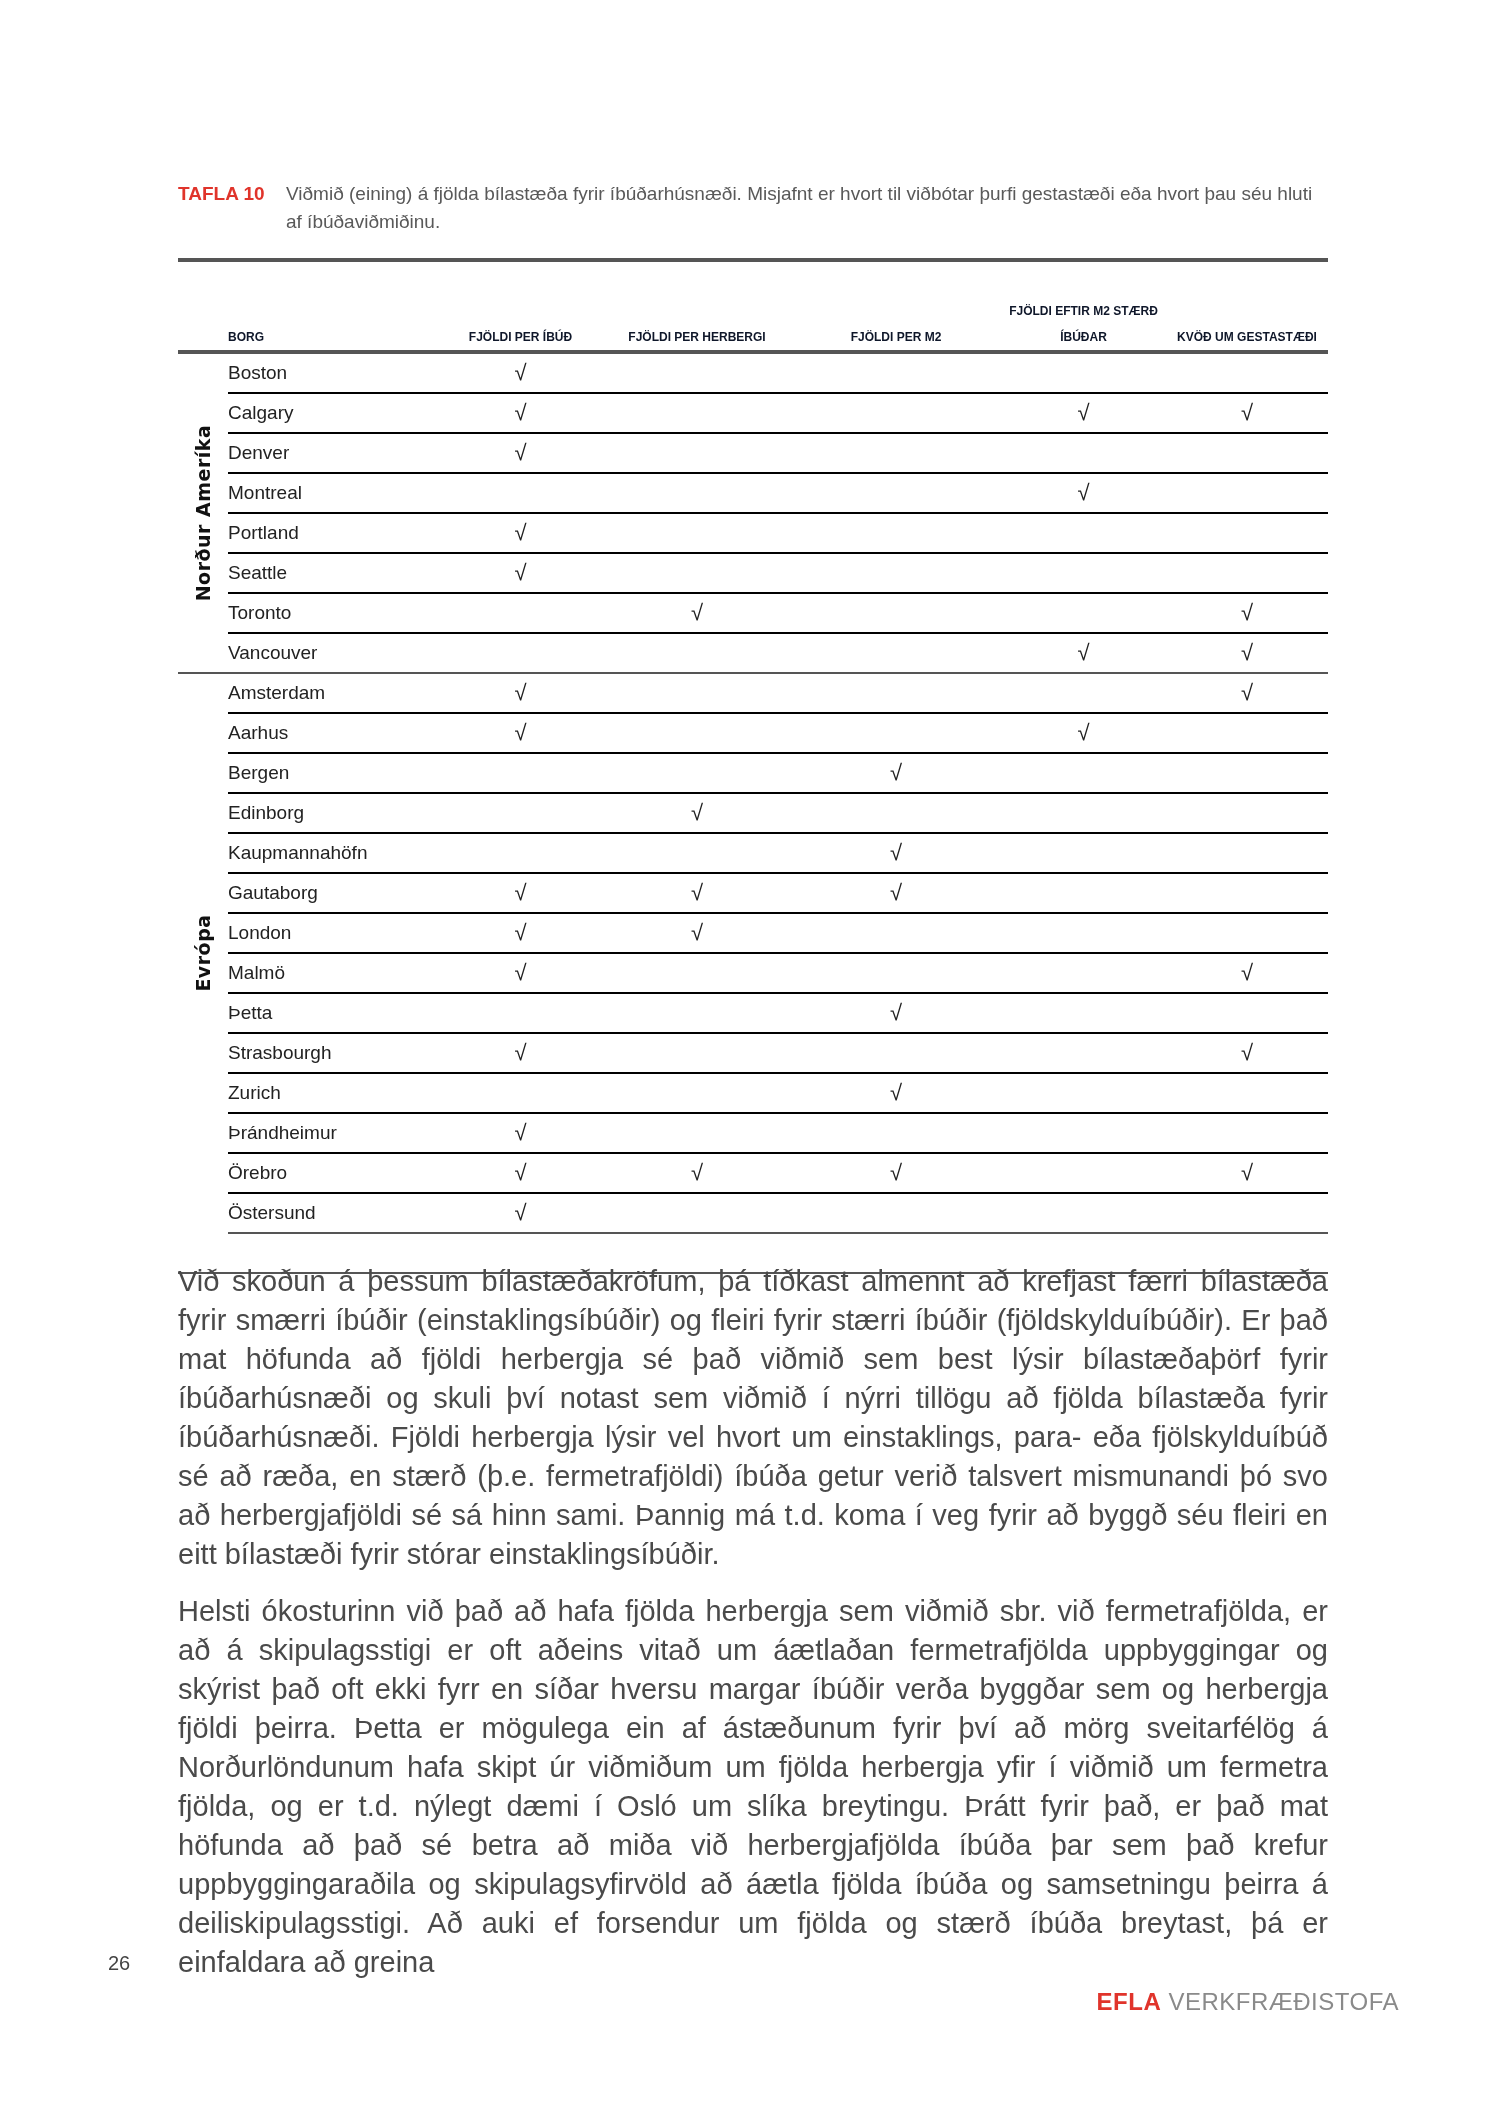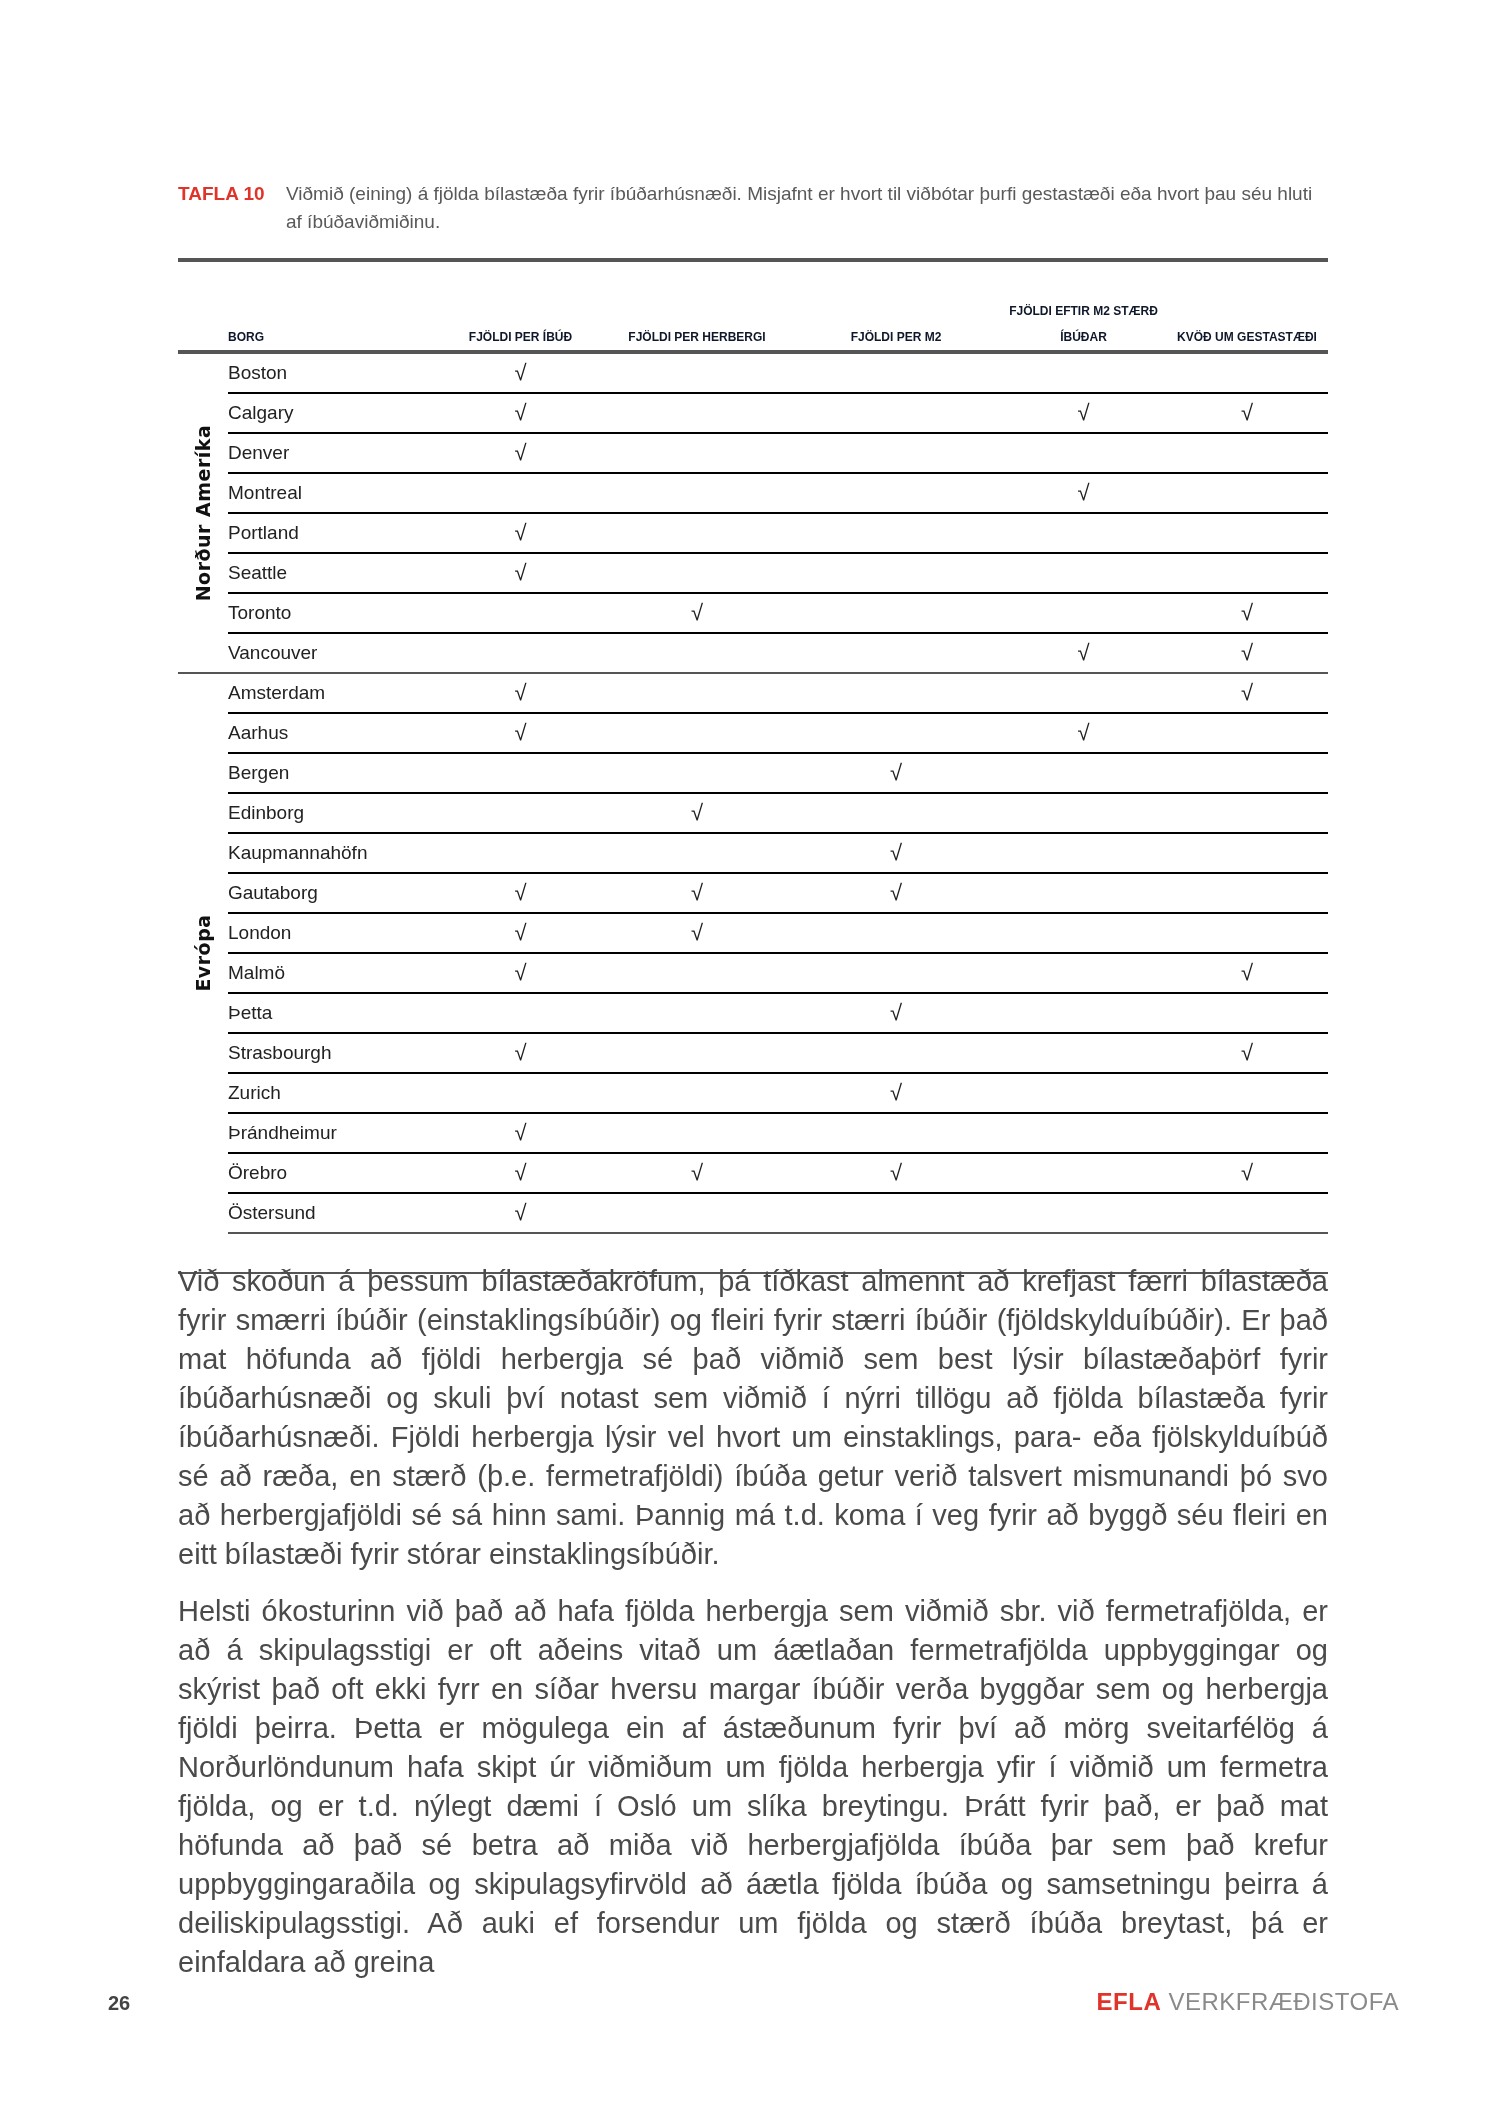--- a/index.html
+++ b/index.html
@@ -51,21 +51,21 @@
   .table-end { height: 2px; background: #555555; margin-left: 50px; }
   .rule-bottom { height: 2px; background: #555555; margin-top: 38px; }
 
   .body-text {
     position: absolute; left: 178px; top: 1262px; width: 1150px;
     font-size: 29px; line-height: 39px; color: #4a4a4a; text-align: justify;
   }
   .body-text p { margin: 0 0 18px 0; }
 
   .footer-page {
-    position: absolute; left: 108px; top: 1992px; font-weight: bold; font-size: 20px; color: #444;
+    position: absolute; left: 108px; top: 1952px; font-weight: normal; font-size: 20px; color: #444;
   }
   .footer-brand {
     position: absolute; right: 102px; top: 1988px; font-size: 24px; letter-spacing: 0.5px;
   }
   .footer-brand .brand-strong { color: #e0342b; font-weight: bold; }
   .footer-brand .brand-light { color: #8a8a8a; }
 </style>
 </head>
 <body>
 

